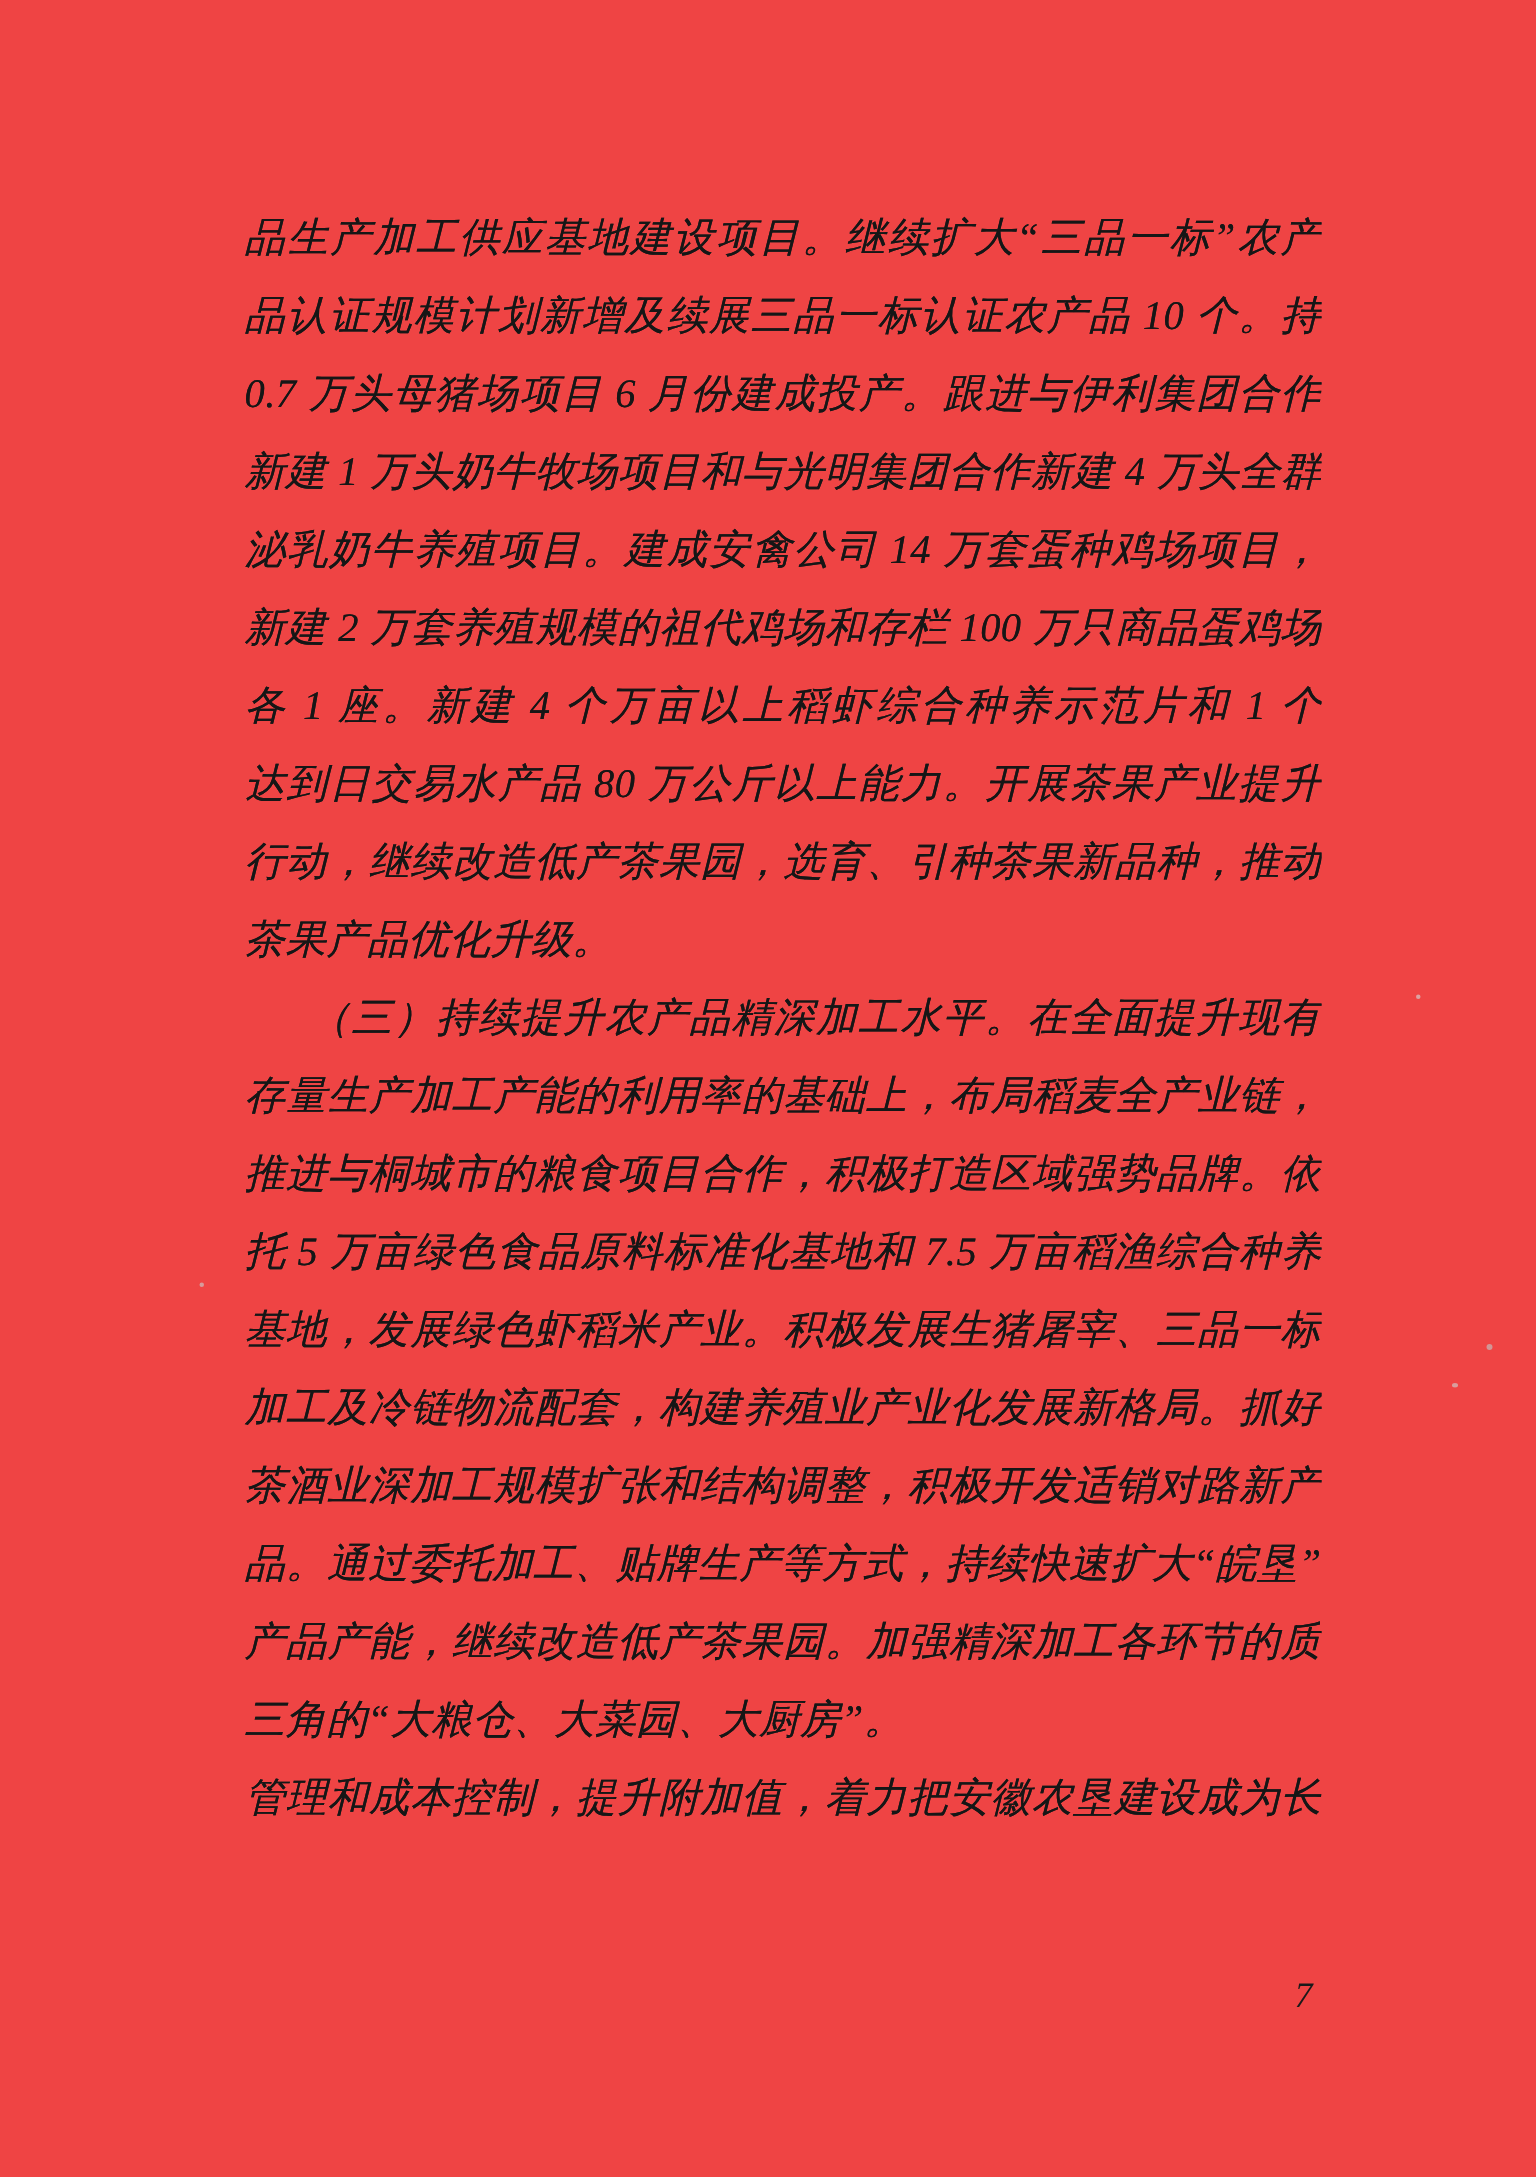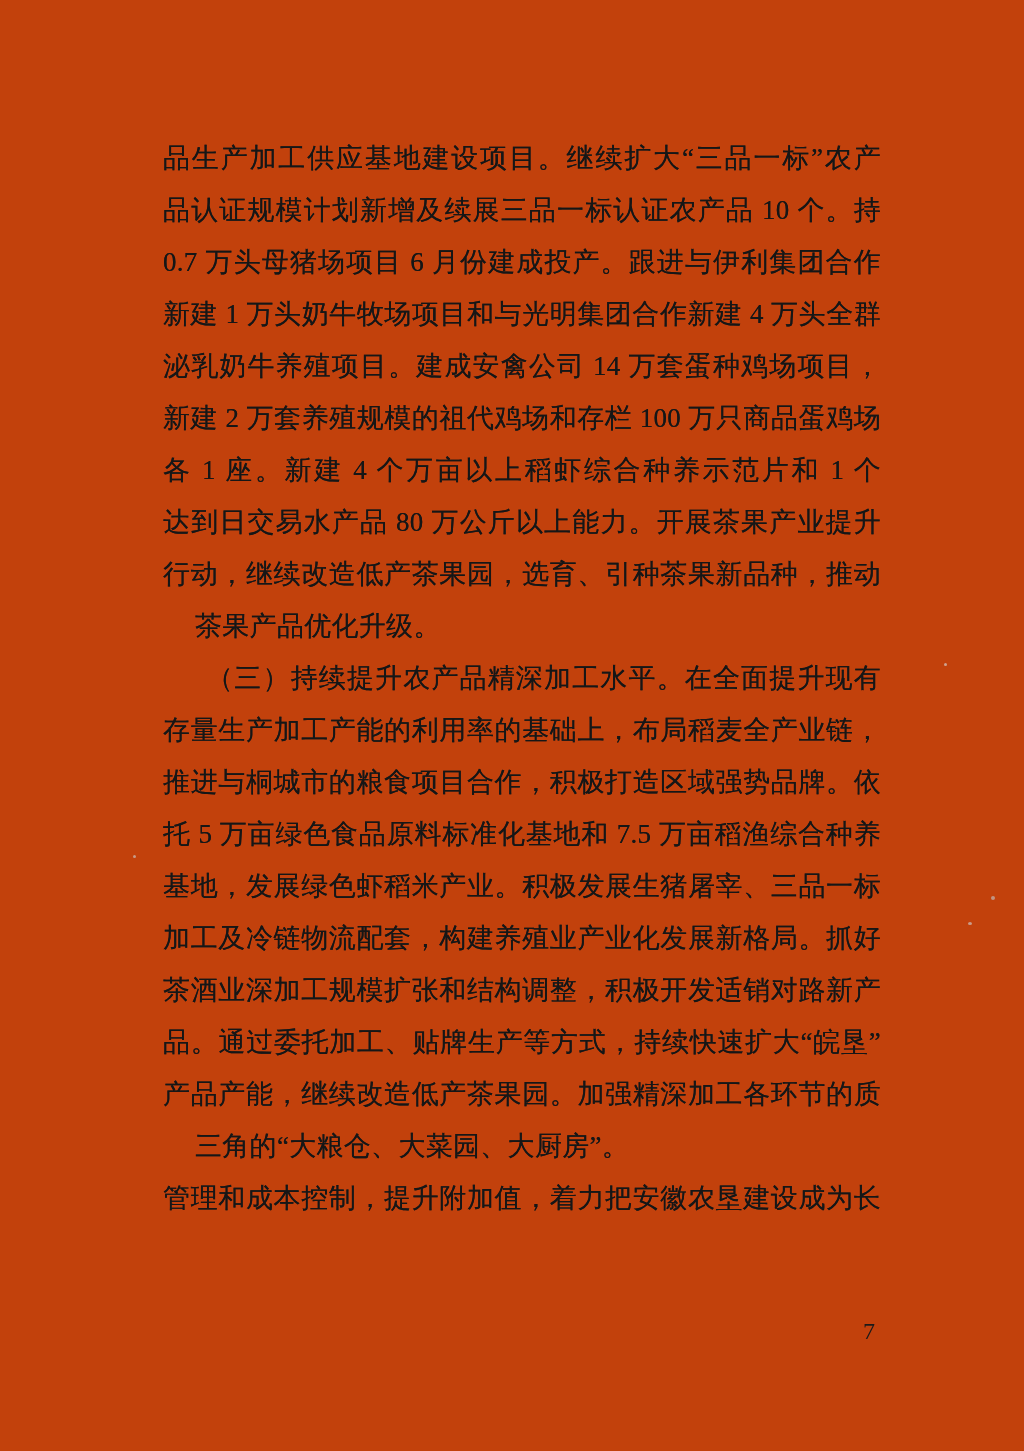--- a/index.html
+++ b/index.html
@@ -10,21 +10,22 @@
     width: 1024px;
     height: 1451px;
     background: #fdfdfd;
     position: relative;
     overflow: hidden;
     font-family: "Liberation Serif", "DejaVu Serif", serif;
   }
   .page {
     position: absolute;
     inset: 0;
-    background: #c2410c;
+    background: #ef4444;
+    font-style: italic;
   }
   .doc {
     position: absolute;
     left: 163px;
     top: 132px;
     width: 718px;
     color: #161616;
   }
   .line {
     font-size: 27px;
@@ -34,21 +35,20 @@
     text-align: justify;
     text-align-last: justify;
     letter-spacing: 0.3px;
     white-space: normal;
     
     text-shadow: 0 0 0.4px #222;
   }
   .line.para-end {
     text-align: left;
     text-align-last: left;
-    margin-left: 32px;
   }
   .line.indent {
     text-indent: 1.6em;
   }
   .pagenum {
     position: absolute;
     left: 163px;
     top: 1318px;
     width: 712px;
     text-align: right;

